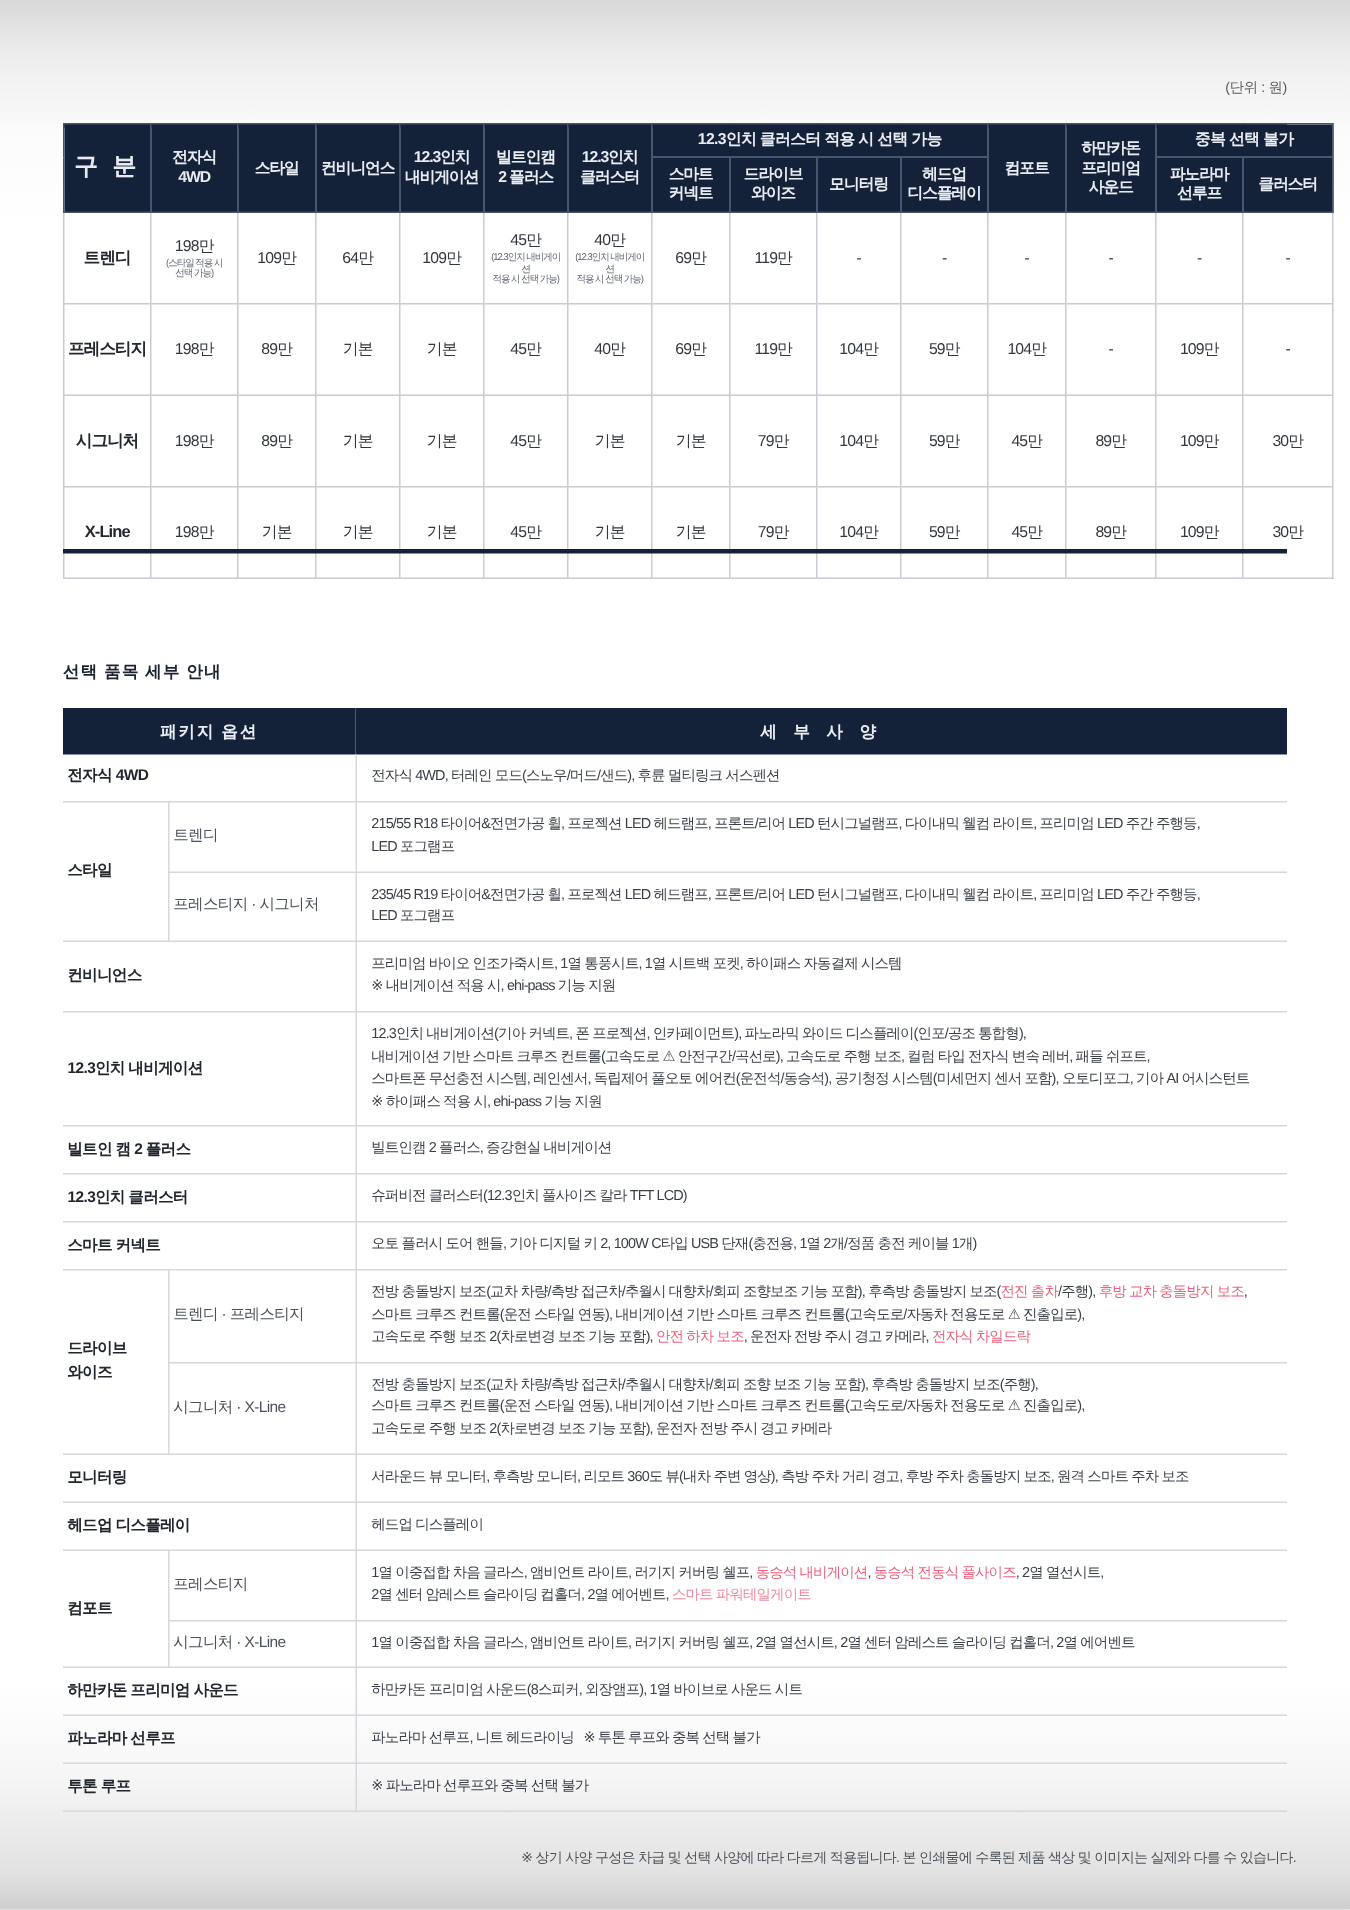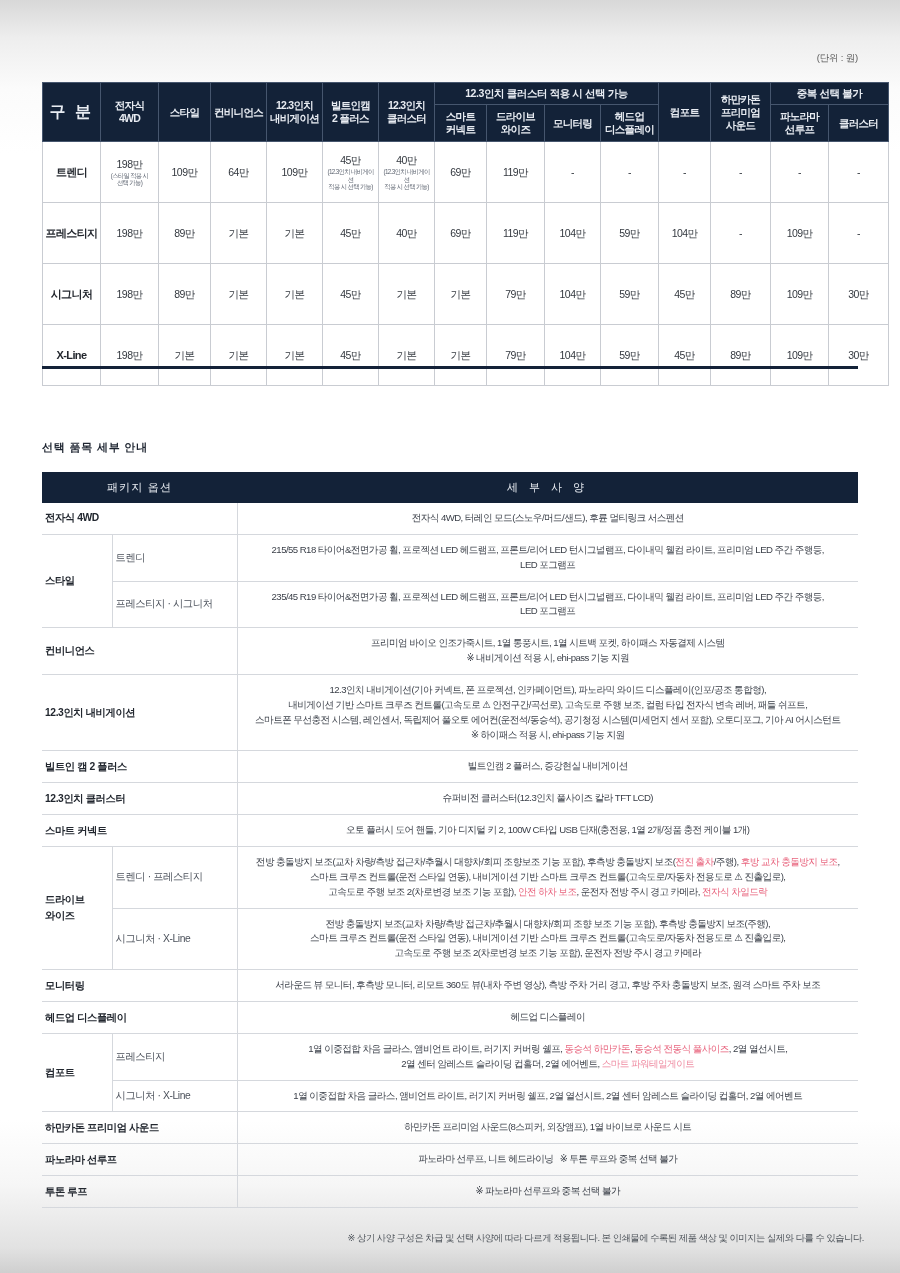--- a/index.html
+++ b/index.html
@@ -130,21 +130,21 @@
   }
   table.detail {
     border-collapse: collapse;
     width: 816px;
     table-layout: fixed;
   }
   table.detail th.head {
     background: #132238;
     color: #e9edf3;
     font-size: 11px;
-    font-weight: 400;
+    font-weight: 700;
     letter-spacing: 1.2px;
     padding: 8px 0;
     border: none;
   }
   table.detail th.head.spec {
     letter-spacing: 4px;
   }
   table.detail td {
     border-bottom: 1px solid #d5d8dd;
     vertical-align: middle;
@@ -161,21 +161,21 @@
     letter-spacing: -0.4px;
     border-right: 1px solid #d5d8dd;
     padding: 6px 3px;
   }
   table.detail td.lbl.sub2 {
     font-weight: 400;
     color: #4b515b;
   }
   table.detail td.spec {
     padding: 8px 10px 8px 10px;
-    text-align: center;
+    text-align: left;
   }
   .hl {
     color: #e8637d;
   }
   .hl2 {
     color: #ef8aa0;
   }
 
   
   .footer-note {
@@ -375,21 +375,21 @@
             <td class="lbl" colspan="2">모니터링</td>
             <td class="spec">서라운드 뷰 모니터, 후측방 모니터, 리모트 360도 뷰(내차 주변 영상), 측방 주차 거리 경고, 후방 주차 충돌방지 보조, 원격 스마트 주차 보조</td>
           </tr>
           <tr>
             <td class="lbl" colspan="2">헤드업 디스플레이</td>
             <td class="spec">헤드업 디스플레이</td>
           </tr>
           <tr>
             <td class="lbl" rowspan="2">컴포트</td>
             <td class="lbl sub2">프레스티지</td>
-            <td class="spec">1열 이중접합 차음 글라스, 앰비언트 라이트, 러기지 커버링 쉘프, <span class="hl">동승석 하만카돈</span>, <span class="hl">동승석 전동식 풀사이즈</span>, 2열 열선시트,<br>2열 센터 암레스트 슬라이딩 컵홀더, 2열 에어벤트, <span class="hl2">스마트 파워테일게이트</span></td>
+            <td class="spec">1열 이중접합 차음 글라스, 앰비언트 라이트, 러기지 커버링 쉘프, <span class="hl">동승석 내비게이션</span>, <span class="hl">동승석 전동식 풀사이즈</span>, 2열 열선시트,<br>2열 센터 암레스트 슬라이딩 컵홀더, 2열 에어벤트, <span class="hl2">스마트 파워테일게이트</span></td>
           </tr>
           <tr>
             <td class="lbl sub2">시그니처 · X-Line</td>
             <td class="spec">1열 이중접합 차음 글라스, 앰비언트 라이트, 러기지 커버링 쉘프, 2열 열선시트, 2열 센터 암레스트 슬라이딩 컵홀더, 2열 에어벤트</td>
           </tr>
           <tr>
             <td class="lbl" colspan="2">하만카돈 프리미엄 사운드</td>
             <td class="spec">하만카돈 프리미엄 사운드(8스피커, 외장앰프), 1열 바이브로 사운드 시트</td>
           </tr>
           <tr>

